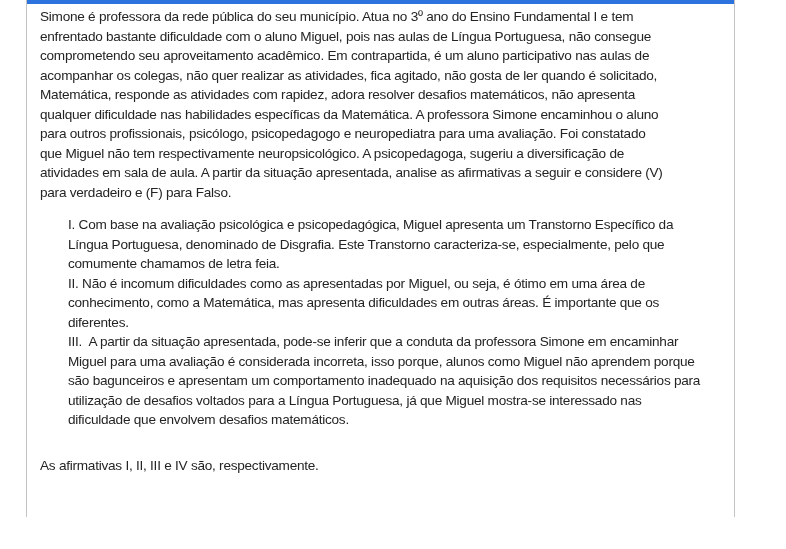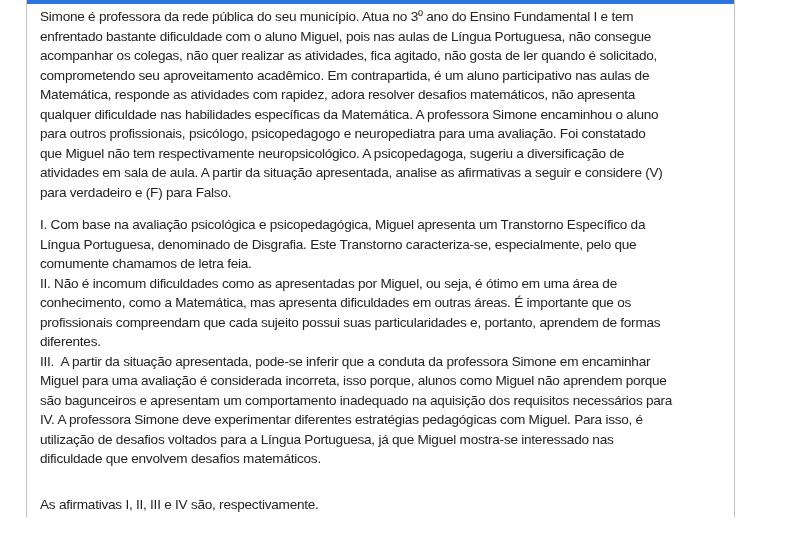--- a/index.html
+++ b/index.html
@@ -26,55 +26,53 @@
     padding: 3px 6px 0 13px;
     color: #242424;
     font-size: 13.6px;
     line-height: 19.5px;
     letter-spacing: -0.25px;
   }
   .ln {
     white-space: pre;
     height: 19.5px;
   }
-  .statements { margin-top: 13px; }
+  .statements { margin-top: 13px; margin-left: 28px; }
   .closing { margin-top: 26px; }
 </style>
 </head>
 <body>
 
 <div class="panel" style="border-left-color: rgb(195, 195, 195); border-right-color: rgb(195, 195, 195);">
   <div class="accent-bar" style="background: rgb(44, 115, 221);"></div>
   <div class="content">
 
     <div class="scenario">
       <div class="ln">Simone é professora da rede pública do seu município. Atua no 3º ano do Ensino Fundamental I e tem</div>
       <div class="ln">enfrentado bastante dificuldade com o aluno Miguel, pois nas aulas de Língua Portuguesa, não consegue</div>
+      <div class="ln">comprometendo seu aproveitamento acadêmico. Em contrapartida, é um aluno participativo nas aulas de</div>
       <div class="ln">acompanhar os colegas, não quer realizar as atividades, fica agitado, não gosta de ler quando é solicitado,</div>
-      <div class="ln">comprometendo seu aproveitamento acadêmico. Em contrapartida, é um aluno participativo nas aulas de</div>
       <div class="ln">Matemática, responde as atividades com rapidez, adora resolver desafios matemáticos, não apresenta</div>
       <div class="ln">qualquer dificuldade nas habilidades específicas da Matemática. A professora Simone encaminhou o aluno</div>
       <div class="ln">para outros profissionais, psicólogo, psicopedagogo e neuropediatra para uma avaliação. Foi constatado</div>
       <div class="ln">que Miguel não tem respectivamente neuropsicológico. A psicopedagoga, sugeriu a diversificação de</div>
       <div class="ln">atividades em sala de aula. A partir da situação apresentada, analise as afirmativas a seguir e considere (V)</div>
       <div class="ln">para verdadeiro e (F) para Falso.</div>
     </div>
 
     <div class="statements">
       <div class="ln">I. Com base na avaliação psicológica e psicopedagógica, Miguel apresenta um Transtorno Específico da</div>
       <div class="ln">Língua Portuguesa, denominado de Disgrafia. Este Transtorno caracteriza-se, especialmente, pelo que</div>
       <div class="ln">comumente chamamos de letra feia.</div>
       <div class="ln">II. Não é incomum dificuldades como as apresentadas por Miguel, ou seja, é ótimo em uma área de</div>
       <div class="ln">conhecimento, como a Matemática, mas apresenta dificuldades em outras áreas. É importante que os</div>
-      <div class="ln">profissionais compreendam que cada sujeito possui suas particularidades e, portanto, aprendem de formas</div>
       <div class="ln">diferentes.</div>
       <div class="ln">III.  A partir da situação apresentada, pode-se inferir que a conduta da professora Simone em encaminhar</div>
       <div class="ln">Miguel para uma avaliação é considerada incorreta, isso porque, alunos como Miguel não aprendem porque</div>
       <div class="ln">são bagunceiros e apresentam um comportamento inadequado na aquisição dos requisitos necessários para</div>
-      <div class="ln">IV. A professora Simone deve experimentar diferentes estratégias pedagógicas com Miguel. Para isso, é</div>
       <div class="ln">utilização de desafios voltados para a Língua Portuguesa, já que Miguel mostra-se interessado nas</div>
       <div class="ln">dificuldade que envolvem desafios matemáticos.</div>
     </div>
 
     <div class="closing">
       <div class="ln">As afirmativas I, II, III e IV são, respectivamente.</div>
     </div>
 
   </div>
 </div>

